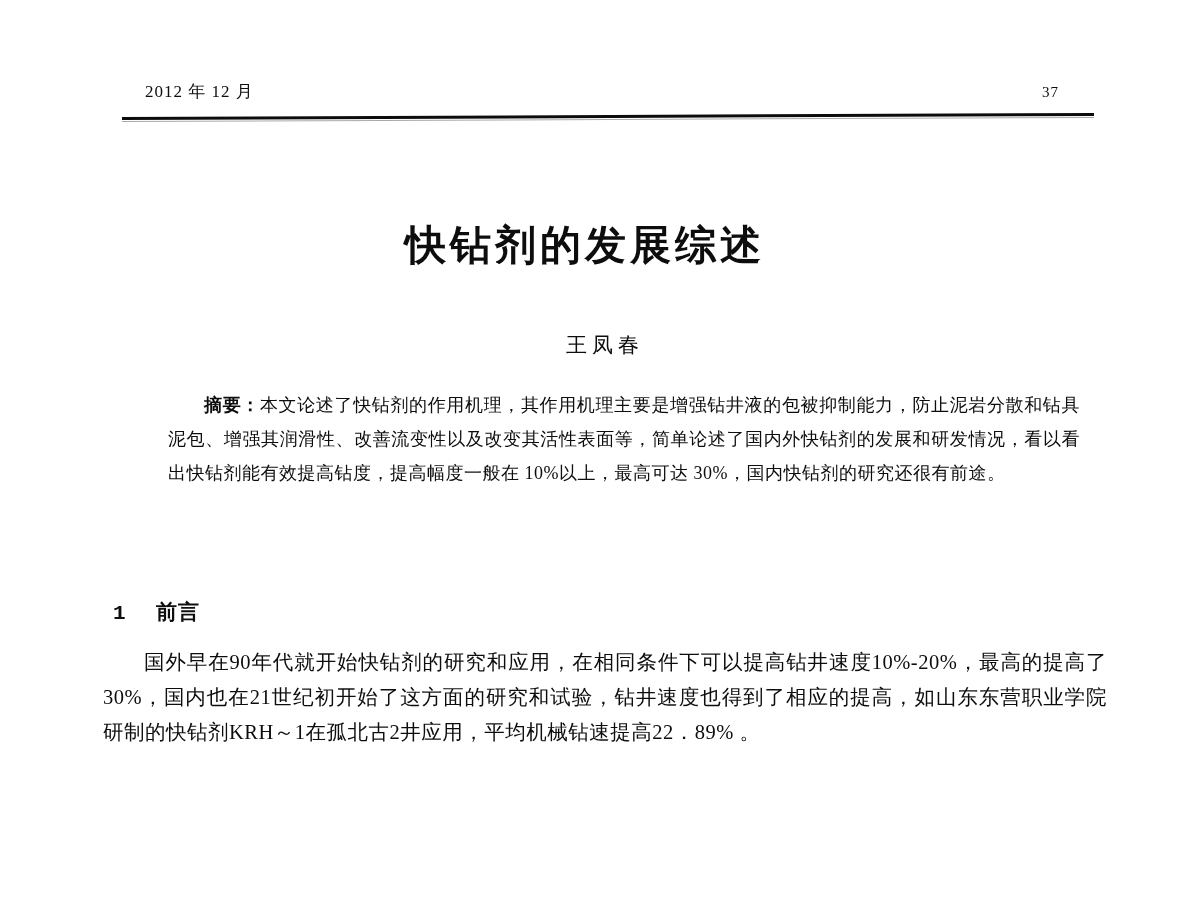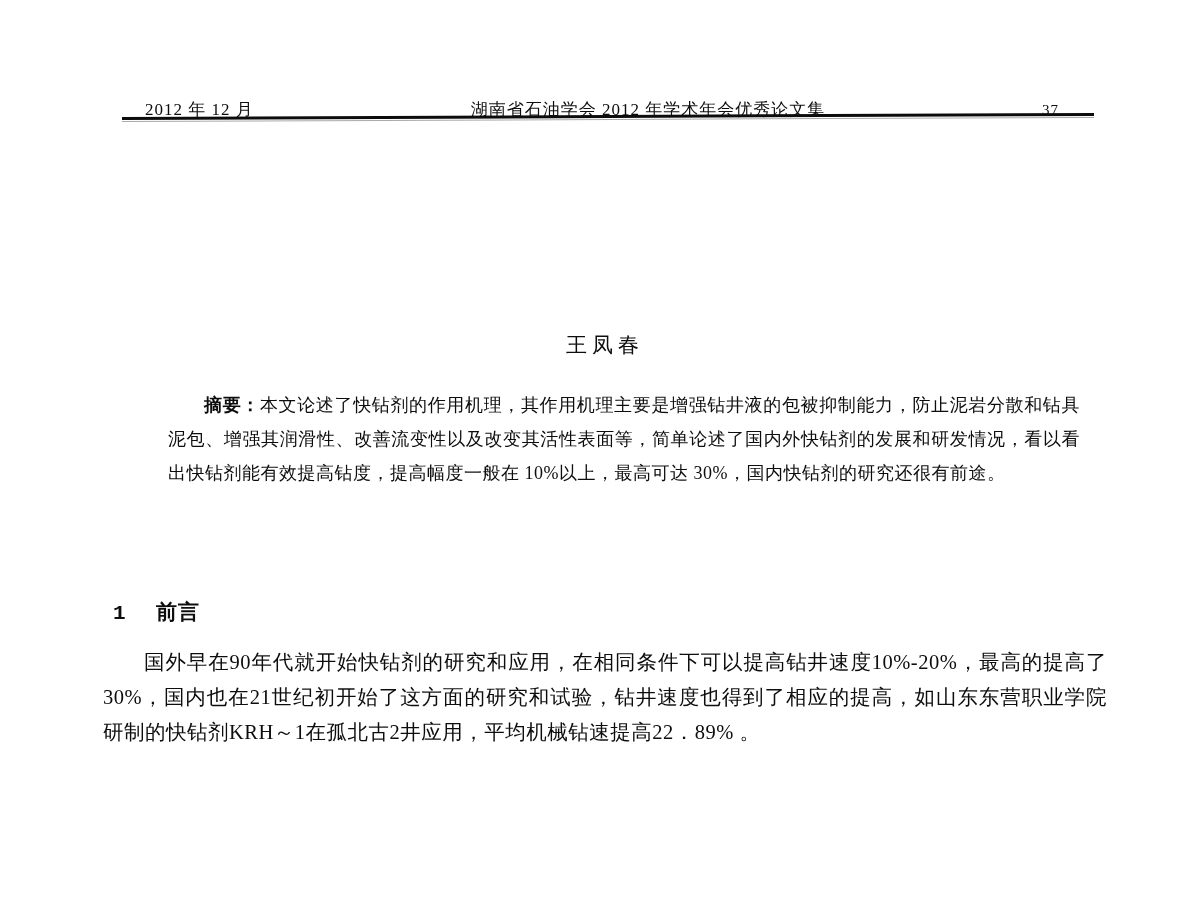--- a/index.html
+++ b/index.html
@@ -12,21 +12,21 @@
   }
   .page {
     position: relative;
     width: 1200px; height: 917px;
     background: #ffffff;
   }
 
   
   .running-head {
     position: absolute;
-    left: 123px; top: 98px;
+    left: 123px; top: 80px;
     width: 970px;
     display: flex;
     align-items: baseline;
     justify-content: space-between;
     font-size: 17px;
     letter-spacing: 1px;
   }
   .running-head .date   { padding-left: 22px; white-space: nowrap; }
   .running-head .series { white-space: nowrap; }
   .running-head .folio  { padding-right: 34px; font-size: 15px; }
@@ -118,25 +118,25 @@
   }
   .body-text p { text-indent: 2em; }
 </style>
 </head>
 <body>
 
 <div class="page">
 
   <div class="running-head">
     <span class="date">2012 年 12 月</span>
-    <span class="series">湖南省石油学会 2012 年学术年会优秀论文集</span>
     <span class="folio">37</span>
   </div>
   <div class="head-rule"></div>
 
+  <h1 class="paper-title">快钻剂的发展综述</h1>
   <div class="author">王凤春</div>
 
   <div class="abstract">
     <span class="label">摘要：</span><span>本文论述了快钻剂的作用机理，其作用机理主要是增强钻井液的包被抑制能力，防止泥岩分散和钻具泥包、增强其润滑性、改善流变性以及改变其活性表面等，简单论述了国内外快钻剂的发展和研发情况，看以看出快钻剂能有效提高钻度，提高幅度一般在 10%以上，最高可达 30%，国内快钻剂的研究还很有前途。</span>
   </div>
 
 
   <div class="section-heading">
     <span class="sec-num">1</span><span>前言</span>
   </div>

